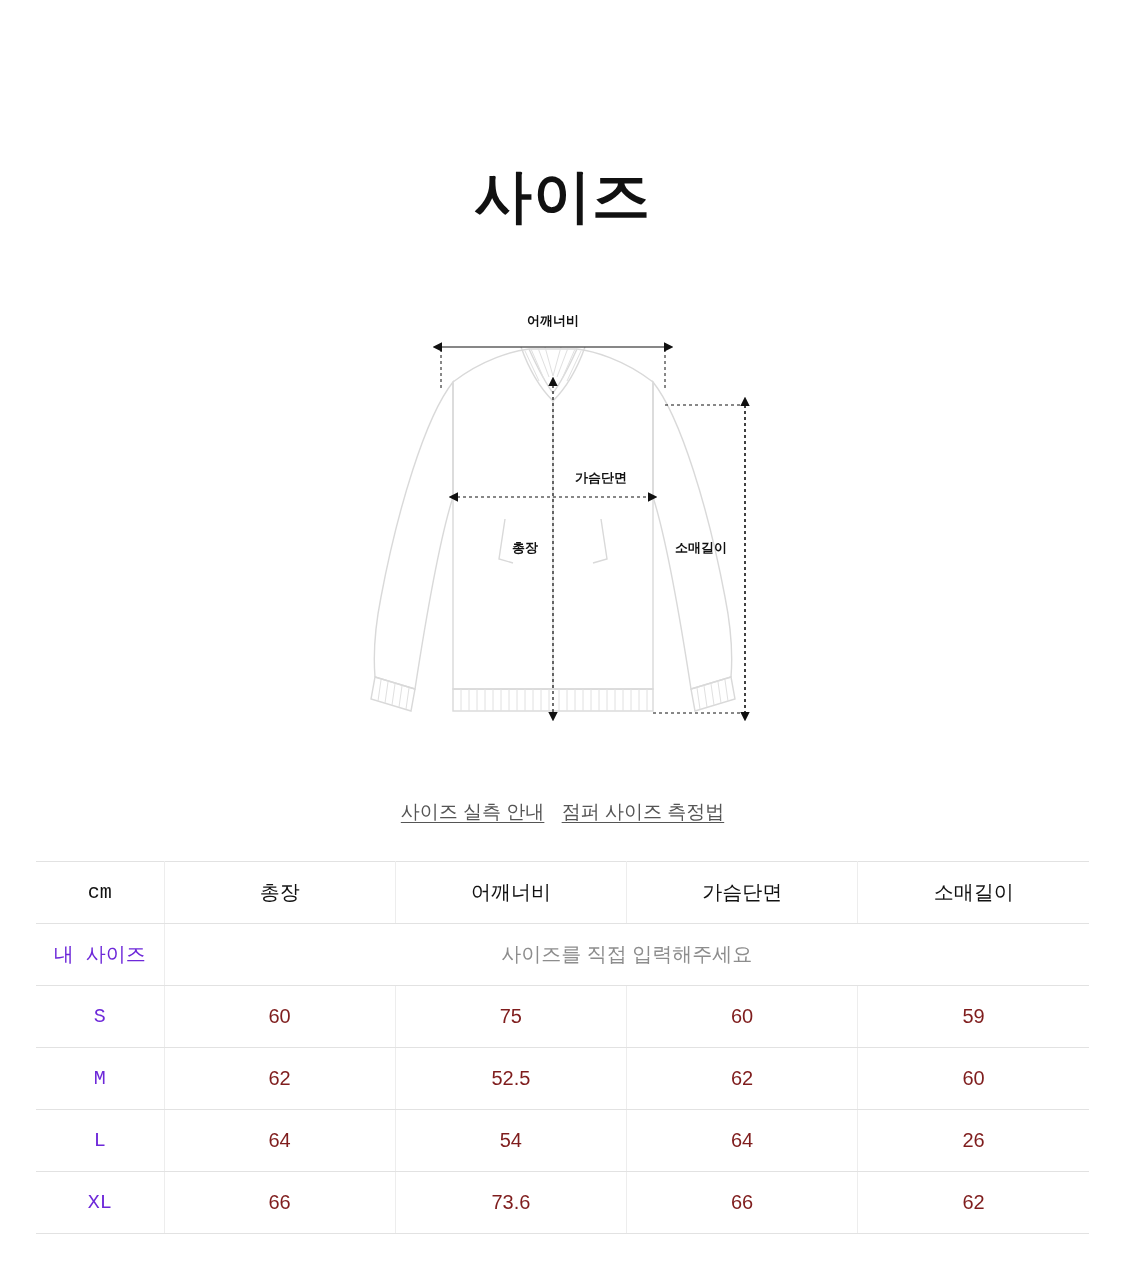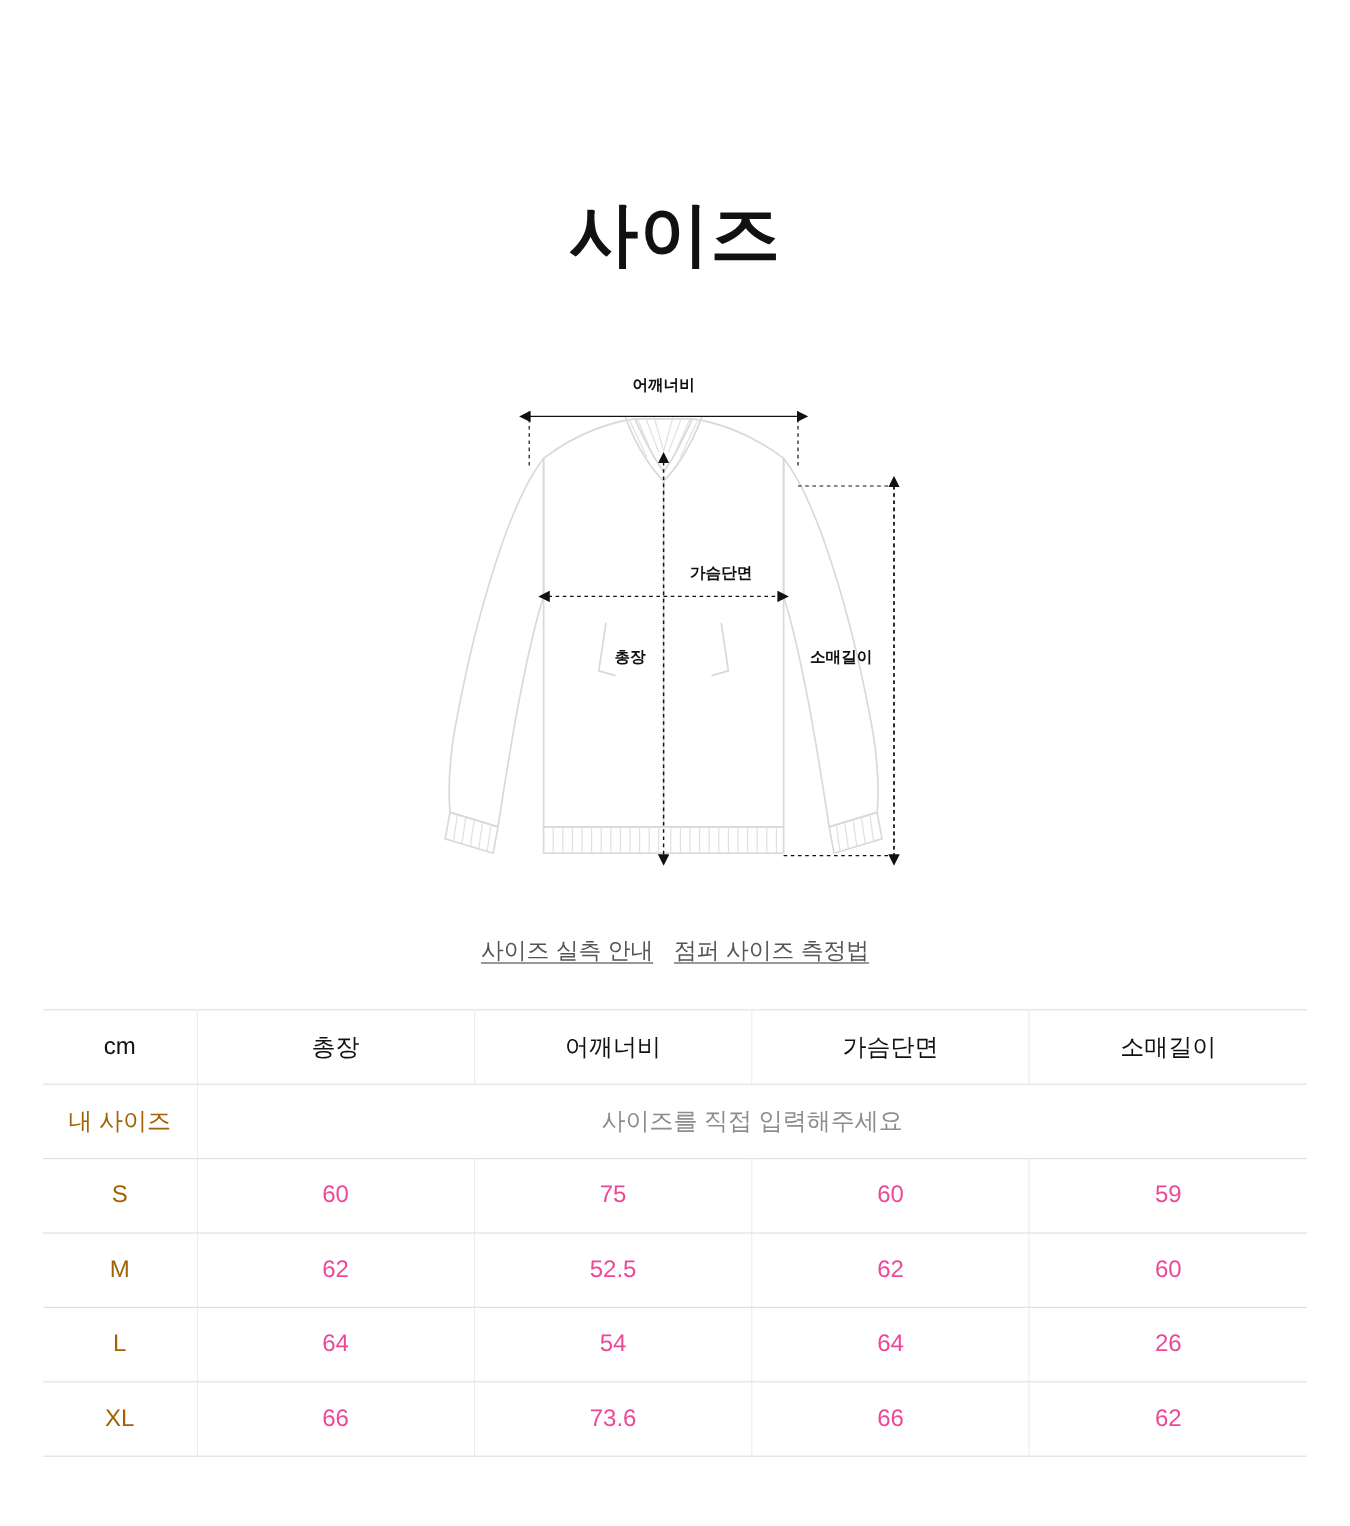--- a/index.html
+++ b/index.html
@@ -29,21 +29,21 @@
     color: #111;
     padding-top: 128px;
     line-height: 1;
   }
   .diagram-wrap {
     margin-top: 72px;
     display: flex;
     justify-content: center;
   }
   .links-row {
-    margin-top: 22px;
+    margin-top: 42px;
     text-align: center;
     font-size: 19px;
     color: #555;
   }
   .links-row a {
     color: #555;
     text-decoration: underline;
     text-underline-offset: 4px;
     margin: 0 6px;
   }
@@ -55,37 +55,38 @@
   }
   .size-table th, .size-table td {
     border-top: 1px solid #e2e2e2;
     border-bottom: 1px solid #e2e2e2;
     border-left: 1px solid #ededed;
     border-right: 1px solid #ededed;
     height: 59px;
     text-align: center;
     font-weight: 400;
     font-size: 20px;
-    color: #ec4899;
+    color: #7f1d1d;
   }
   .size-table th:first-child,
   .size-table td:first-child {
     border-left: none;
+    font-family: Liberation Mono, monospace;
   }
   .size-table th:last-child,
   .size-table td:last-child {
     border-right: none;
   }
   .size-table thead th {
     color: #111;
     font-size: 20px;
     font-weight: 400;
   }
   .size-table .rowhead {
-    color: #a16207;
+    color: #6d28d9;
     font-weight: 400;
   }
   .size-table .mysize-cell {
     color: #8d8d8d;
     font-size: 20px;
     margin-top: 32px;
   }
   .col-label { width: 128px; }
   svg text {
     font-family: "Liberation Sans", sans-serif;

